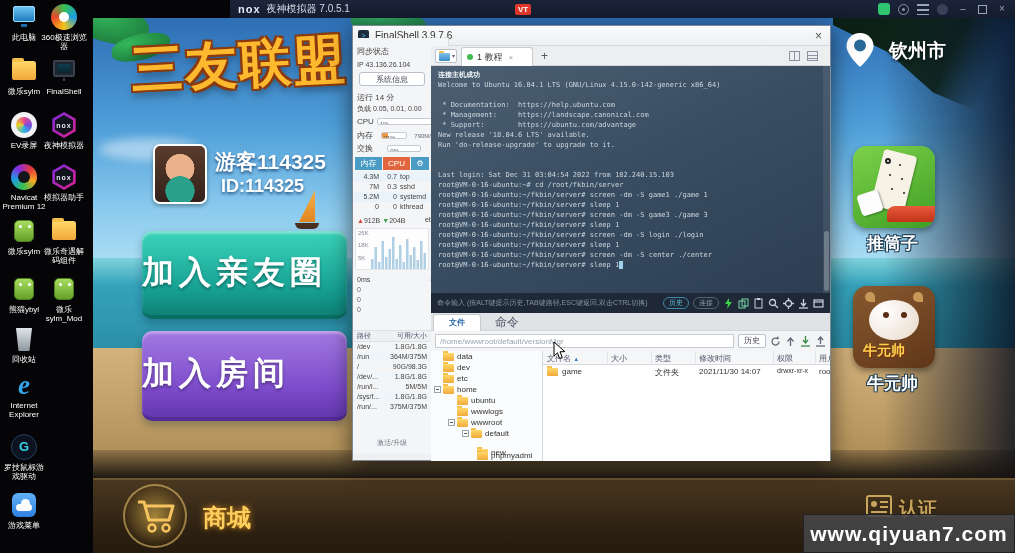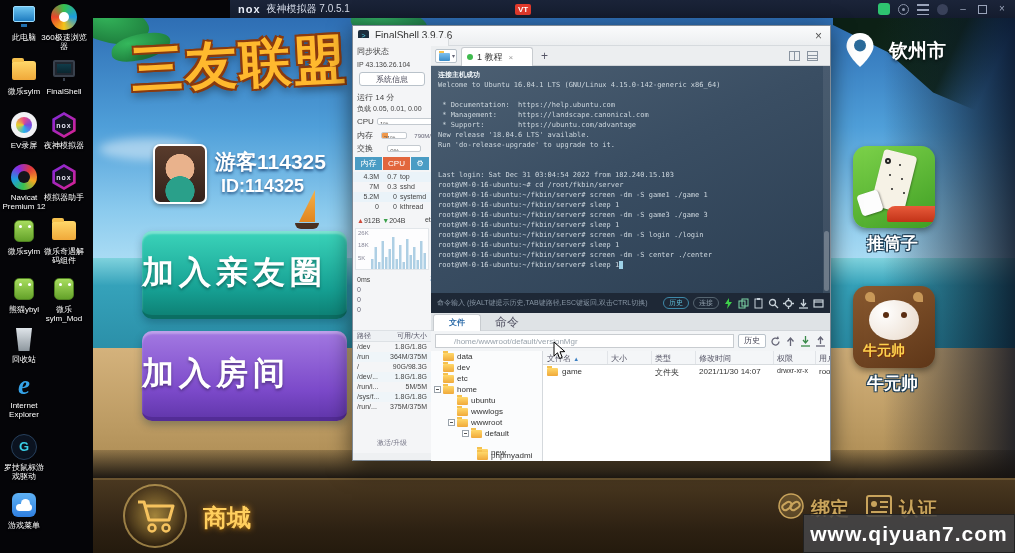--- a/index.html
+++ b/index.html
@@ -134,28 +134,20 @@
       <div class="r" style="left:30px;top:2px;width:180px;height:70px">
         <div class="r" style="left:0;top:2px;width:64px;height:64px;border-radius:50%;background:radial-gradient(circle,rgba(255,210,90,.55),rgba(120,80,20,.1) 70%);border:2px solid rgba(255,215,120,.5)"></div>
         <svg class="r" style="left:12px;top:14px" width="42" height="40" viewBox="0 0 42 40">
           <path d="M3 6 L9 6 L14 24 L34 24 L38 10 L11 10" fill="none" stroke="#f6c35e" stroke-width="3" stroke-linejoin="round"></path>
           <circle cx="17" cy="32" r="3.5" fill="none" stroke="#f6c35e" stroke-width="2.5"></circle>
           <circle cx="31" cy="32" r="3.5" fill="none" stroke="#f6c35e" stroke-width="2.5"></circle>
         </svg>
         <span class="tx" style="left:80px;top:20px;font-size:24px;font-weight:bold;color:#ffcf5e;text-shadow:0 0 6px rgba(255,170,40,.8),0 2px 2px #3a2608">商城</span>
       </div>
 
-      <div class="r" style="left:684px;top:12px;width:90px;height:34px">
-        <svg width="28" height="28" viewBox="0 0 28 28" style="position:absolute;left:0;top:0">
-          <circle cx="14" cy="14" r="12" fill="rgba(210,170,90,.25)" stroke="#c9a45c" stroke-width="1.5"></circle>
-          <rect x="5" y="11" width="10" height="6" rx="3" transform="rotate(-35 10 14)" fill="none" stroke="#c9a45c" stroke-width="2"></rect>
-          <rect x="13" y="11" width="10" height="6" rx="3" transform="rotate(-35 18 14)" fill="none" stroke="#c9a45c" stroke-width="2"></rect>
-        </svg>
-        <span class="tx" style="left:34px;top:4px;font-size:19px;font-weight:bold;color:#c9a45c;text-shadow:0 1px 2px #201505">绑定</span>
-      </div>
       <div class="r" style="left:772px;top:12px;width:90px;height:34px">
         <svg width="28" height="26" viewBox="0 0 28 26" style="position:absolute;left:0;top:1px">
           <rect x="2" y="3" width="24" height="20" rx="2" fill="none" stroke="#c9a45c" stroke-width="2"></rect>
           <circle cx="9" cy="11" r="3" fill="#c9a45c"></circle>
           <path d="M15 9 h8 M15 14 h8 M6 19 h16" stroke="#c9a45c" stroke-width="1.8"></path>
         </svg>
         <span class="tx" style="left:34px;top:4px;font-size:19px;font-weight:bold;color:#c9a45c;text-shadow:0 1px 2px #201505">认证</span>
       </div>
     </div>
 
@@ -505,21 +497,21 @@
       </div>
 
       <div class="r" style="left:0;top:267px;width:399px;height:148px;background:#e9ecef">
 
         <div class="r" style="left:0;top:0;width:399px;height:18px;border-bottom:1px solid #d2d6da;background:#dfe3e6">
           <div class="r" style="left:2px;top:1px;width:48px;height:17px;background:#fff;border:1px solid #c8ccd0;border-bottom:none;border-radius:3px 3px 0 0;text-align:center;font-size:8px;line-height:16px;color:#2a6aa8;font-weight:bold">文件</div>
           <div class="r" style="left:52px;top:1px;width:48px;height:31px;text-align:center;font-size:12px;line-height:16px;color:#556">命令</div>
         </div>
 
         <div class="r" style="left:0;top:18px;width:399px;height:20px;background:#f2f4f6;display:flex;align-items:center;padding:0 4px;gap:4px">
-          <input style="flex: 1 1 0%; height: 14px; border: 1px solid rgb(200, 204, 208); background: rgb(255, 255, 255); font-size: 8px; color: rgb(154, 164, 173); padding: 0px 18px; outline: none;" readonly="" value="/home/wwwroot/default/versionMgr">
+          <input style="flex: 1 1 0%; height: 14px; border: 1px solid rgb(200, 204, 208); background: rgb(255, 255, 255); font-size: 8px; color: rgb(154, 164, 173); padding: 0px 4px; outline: none;" readonly="" value="/home/wwwroot/default/versionMgr">
           <span style="font-size:8px;color:#445;border:1px solid #b9c2ca;background:#fff;border-radius:2px;padding:0 5px;line-height:12px">历史</span>
           <svg class="cmdicon" viewBox="0 0 11 11">
               <path d="M9 5.5 a3.5 3.5 0 1 1 -1.2 -2.6" fill="none" stroke="#667" stroke-width="1.3"></path>
               <path d="M8 0 L9 3 L6 3 Z" fill="#667"></path>
             </svg>
           <svg class="cmdicon" viewBox="0 0 11 11">
               <path d="M5.5 10 V3 M2.5 5.5 L5.5 2 L8.5 5.5" fill="none" stroke="#667" stroke-width="1.3"></path>
             </svg>
           <svg class="cmdicon" viewBox="0 0 11 11">
               <path d="M5.5 0 v6 M3 4 l2.5 3 l2.5 -3" fill="none" stroke="#3a8a4a" stroke-width="1.3"></path>

